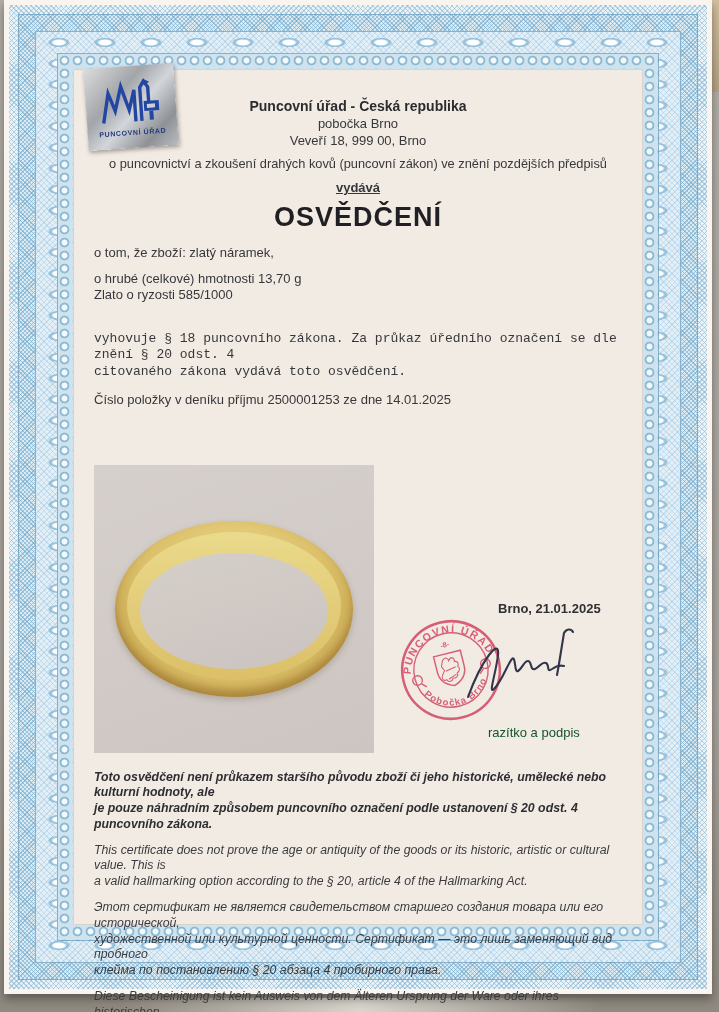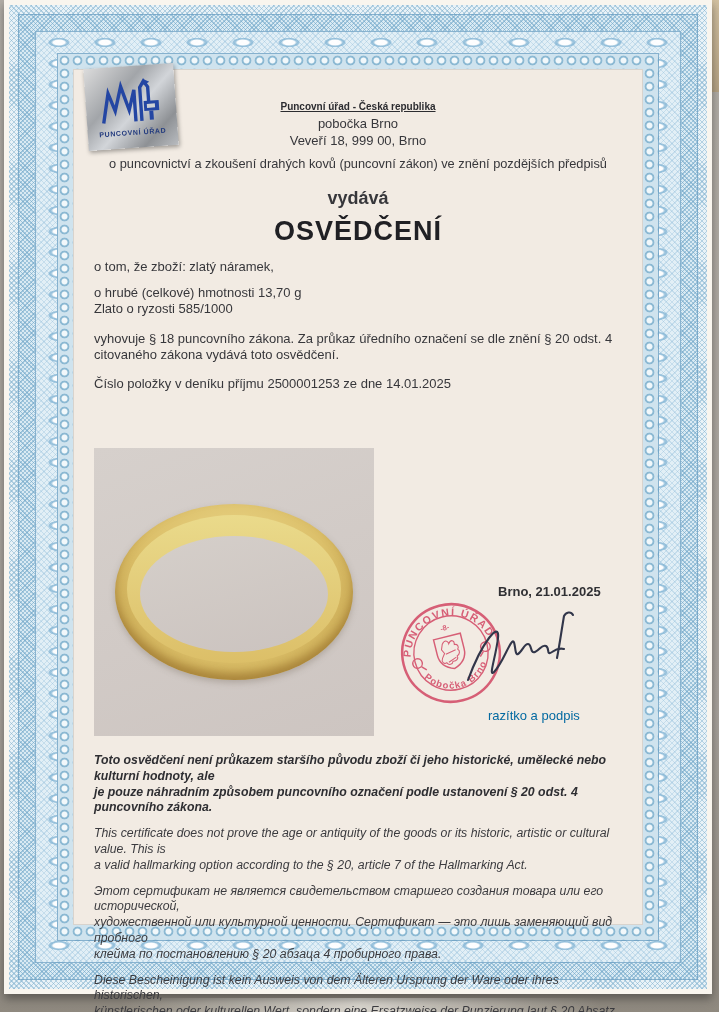--- a/index.html
+++ b/index.html
@@ -43,48 +43,48 @@
 
   
   .logo{position:absolute;left:12px;top:-4px;width:90px;height:82px;transform:rotate(-4deg);
     background:linear-gradient(135deg,#dcdcdc 0%,#a2a5a9 35%,#d2d5d9 55%,#8e9195 80%,#b9bcc0 100%);
     box-shadow:1px 2px 4px rgba(0,0,0,.35);
     display:flex;flex-direction:column;align-items:center;justify-content:center;z-index:3;}
   .logo-label{font-size:7px;font-weight:bold;color:#223a7e;letter-spacing:.6px;margin-top:1px;}
 
   
   .header-block{text-align:center;margin-top:8px;}
-  .h-authority{font-weight:bold;font-size:10px;line-height:17px;color:#2c2c30;text-decoration:underline;}
+  .h-authority{font-weight:bold;font-size:14px;line-height:17px;color:#2c2c30;}
   .h-line{font-size:13px;line-height:17px;}
   .legal{margin-top:6px;font-size:12.8px;line-height:17px;}
-  .issues{margin-top:16px;font-weight:bold;font-size:18px;}
+  .issues{margin-top:8px;font-weight:bold;font-size:13px;text-decoration:underline;}
   .title{text-align:center;font-size:27px;font-weight:bold;letter-spacing:1px;margin-top:7px;color:#202024;}
 
   .para{font-size:13px;line-height:16.5px;white-space:pre-line;}
   .p-item{margin-top:12px;}
   .p-weight{margin-top:9px;}
-  .p-compliance{margin-top:13px;}
+  .p-compliance{margin-top:27px;font-family:Liberation Mono, monospace;}
   .p-registry{margin-top:12px;}
 
   
   .photo-row{display:flex;margin-top:56px;height:288px;}
   .photo{width:280px;height:288px;background:linear-gradient(160deg,#d6d0cc,#cdc5c1);position:relative;overflow:hidden;}
   .bangle-outer{position:absolute;left:21px;top:56px;width:238px;height:176px;border-radius:50%;
     background:radial-gradient(ellipse at 50% 38%, #eedc92 0%, #dcc06a 55%, #b8943f 100%);
     box-shadow:inset 0 -7px 9px rgba(140,100,35,.55), 0 3px 6px rgba(120,110,95,.35);}
   .bangle-inner{position:absolute;left:33px;top:67px;width:214px;height:148px;border-radius:50%;
     background:linear-gradient(180deg,#eada8b 0%,#dec univers 60%,#d6b75f 100%);
     background:linear-gradient(180deg,#eada8b 0%,#dcbf68 100%);}
   .bangle-hole{position:absolute;left:46px;top:88px;width:188px;height:116px;border-radius:50%;
     background:linear-gradient(165deg,#d5cfca,#cbc3bf);}
   .sign-col{flex:1;position:relative;}
   .date{position:absolute;top:136px;left:124px;font-size:13px;color:#303034;font-weight:bold;}
   .stamp{position:absolute;top:152px;left:24px;width:106px;height:106px;transform:rotate(-14deg);opacity:.9;}
   .signature{position:absolute;top:146px;left:86px;width:130px;height:112px;}
-  .caption{position:absolute;top:260px;left:114px;font-size:13px;color:#0369a1;}
+  .caption{position:absolute;top:260px;left:114px;font-size:13px;color:#14532d;}
 
   
   .disclaimers{margin-top:17px;}
   .disc{font-size:12.3px;font-style:italic;line-height:15.8px;margin:10px 0 7px;white-space:pre-line;color:#3b3b3f;}
   .disc-bold{font-weight:bold;color:#2e2e32;}
 </style>
 </head>
 <body>
 
 <div class="page">
@@ -185,21 +185,21 @@
             </div>
 
             <div class="caption">razítko a podpis</div>
           </div>
         </div>
 
         <div class="disclaimers">
           <p class="disc disc-bold">Toto osvědčení není průkazem staršího původu zboží či jeho historické, umělecké nebo kulturní hodnoty, ale
 je pouze náhradním způsobem puncovního označení podle ustanovení § 20 odst. 4 puncovního zákona.</p>
           <p class="disc">This certificate does not prove the age or antiquity of the goods or its historic, artistic or cultural value. This is
-a valid hallmarking option according to the § 20, article 7 of the Hallmarking Act.</p>
+a valid hallmarking option according to the § 20, article 4 of the Hallmarking Act.</p>
           <p class="disc">Этот сертификат не является свидетельством старшего создания товара или его исторической,
 художественной или культурной ценности. Сертификат — это лишь заменяющий вид пробного
 клейма по постановлению § 20 абзаца 4 пробирного права.</p>
           <p class="disc">Diese Bescheinigung ist kein Ausweis von dem Älteren Ursprung der Ware oder ihres historischen,
 künstlerischen oder kulturellen Wert, sondern eine Ersatzweise der Punzierung laut § 20 Absatz 4 des
 Punzierungsgesetzes.</p>
         </div>
 
        </div>
       </div>

